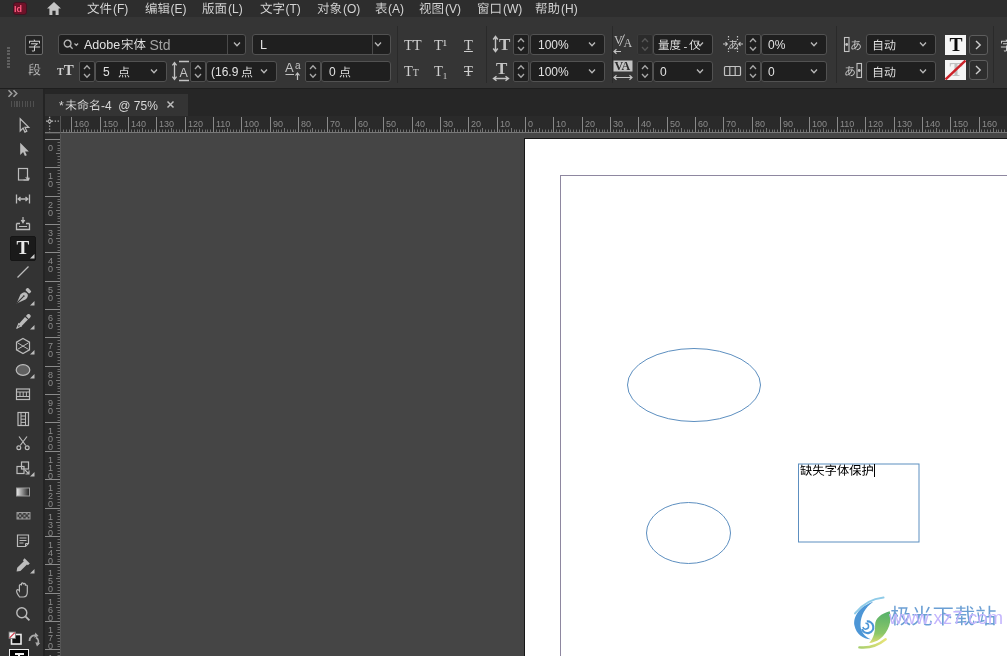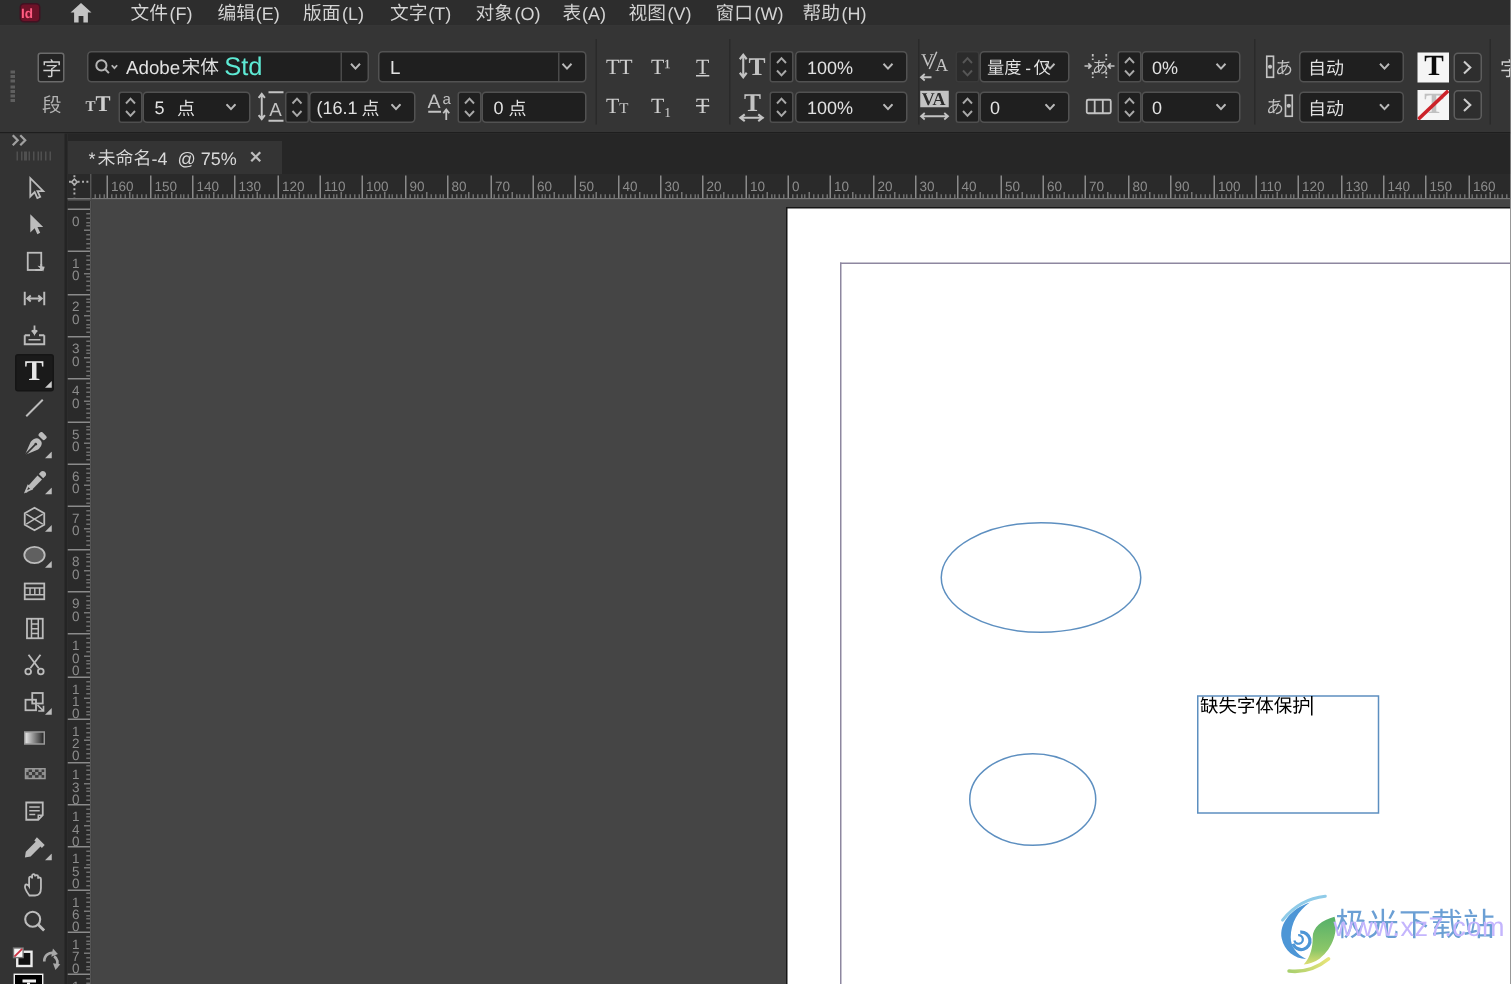--- a/index.html
+++ b/index.html
@@ -121,21 +121,21 @@
 <svg class="abs" style="left:63px;top:39px" width="16" height="12" viewBox="0 0 16 12">
 <circle cx="4.6" cy="4.6" r="3.4" fill="none" stroke="#b5b5b5" stroke-width="1.3"></circle>
 <path d="M7 7 L9.6 9.8" stroke="#b5b5b5" stroke-width="1.3"></path>
 <path d="M11.5 4.5 L13.3 6.4 L15.1 4.5" fill="none" stroke="#b5b5b5" stroke-width="1.2"></path>
     </svg>
 <div style="position:absolute;left:84px;top:37.5px;font-size:12.5px;color:#e2e2e2;white-space:pre;line-height:14px">Adobe</div>
 <svg style="position:absolute;left:121px;top:38px;" width="25" height="12.5" viewBox="0 0 2000 1000" fill="#e2e2e2">
       <use href="#u5b8b" x="0"></use>
       <use href="#u4f53" x="1000"></use>
     </svg>
-<div style="position:absolute;left:149.5px;top:37.5px;font-size:17px;color:#5eead4;white-space:pre;line-height:14px">Std</div>
+<div style="position:absolute;left:149.5px;top:37.5px;font-size:14px;color:#a3a3a3;white-space:pre;line-height:14px">Std</div>
 <div class="abs" style="left:227px;top:35px;width:1px;height:19px;background:#4a4a4a"></div>
 <svg class="abs" style="left:233.0px;top:42.0px" width="8.0" height="5.0" viewBox="0 0 8 5">
       <path d="M1 0.5 L4 3.7 L7 0.5" fill="none" stroke="#b9b9b9" stroke-width="1.3"></path>
     </svg>
 <div class="box" style="left:252px;top:34px;width:139px;height:21px"></div>
     <div style="position:absolute;left:260px;top:37.5px;font-size:12.5px;color:#e2e2e2;white-space:pre;line-height:14px">L</div>
     <svg class="abs" style="left:374.0px;top:42.0px" width="8.0" height="5.0" viewBox="0 0 8 5">
       <path d="M1 0.5 L4 3.7 L7 0.5" fill="none" stroke="#b9b9b9" stroke-width="1.3"></path>
     </svg>
 <div class="abs" style="left:372px;top:35px;width:1px;height:19px;background:#4a4a4a"></div>
@@ -304,21 +304,21 @@
     </svg>
 <svg class="abs" style="left:171px;top:60px" width="19" height="22" viewBox="0 0 19 22">
 <path d="M3.5 3 V19 M1.4 5.3 L3.5 2.6 L5.6 5.3 M1.4 16.7 L3.5 19.4 L5.6 16.7 M8 1.5 H18 M8 20.5 H18" fill="none" stroke="#c3c3c3" stroke-width="1.3"></path>
 <text x="8.5" y="17" font-family="Liberation Sans" font-size="12.5" fill="#c3c3c3">A</text>
     </svg>
 <div class="abs" style="left:190px;top:61px;width:16px;height:21px;background:#1f1f1f;border:1px solid #4f4f4f;border-radius:2px"></div>
     <svg class="abs" style="left:194px;top:64px" width="8" height="15" viewBox="0 0 8 15">
       <path d="M1 5 L4 1.8 L7 5 M1 10 L4 13.2 L7 10" fill="none" stroke="#a9a9a9" stroke-width="1.3"></path>
     </svg>
 <div class="box" style="left:206px;top:61px;width:71px;height:21px"></div>
-    <div style="position:absolute;left:211px;top:65px;font-size:12px;color:#e2e2e2;white-space:pre;line-height:14px">(16.1</div>
+    <div style="position:absolute;left:211px;top:65px;font-size:12px;color:#e2e2e2;white-space:pre;line-height:14px">(16.9</div>
     <svg class="abs" style="left:260.0px;top:69.0px" width="8.0" height="5.0" viewBox="0 0 8 5">
       <path d="M1 0.5 L4 3.7 L7 0.5" fill="none" stroke="#b9b9b9" stroke-width="1.3"></path>
     </svg>
 <svg style="position:absolute;left:241px;top:65.5px;" width="12" height="12" viewBox="0 0 1000 1000" fill="#e2e2e2">
       <use href="#u70b9" x="0"></use>
     </svg>
 <svg class="abs" style="left:285px;top:60px" width="19" height="22" viewBox="0 0 19 22">
 <text x="0" y="12" font-family="Liberation Sans" font-size="13" fill="#c3c3c3">A</text>
 <text x="10" y="9" font-family="Liberation Sans" font-size="10" fill="#c3c3c3">a</text>
 <path d="M0.5 14.5 H9 M12.5 20 V13.5 M10.5 15.5 L12.5 13 L14.5 15.5" fill="none" stroke="#c3c3c3" stroke-width="1.2"></path>

